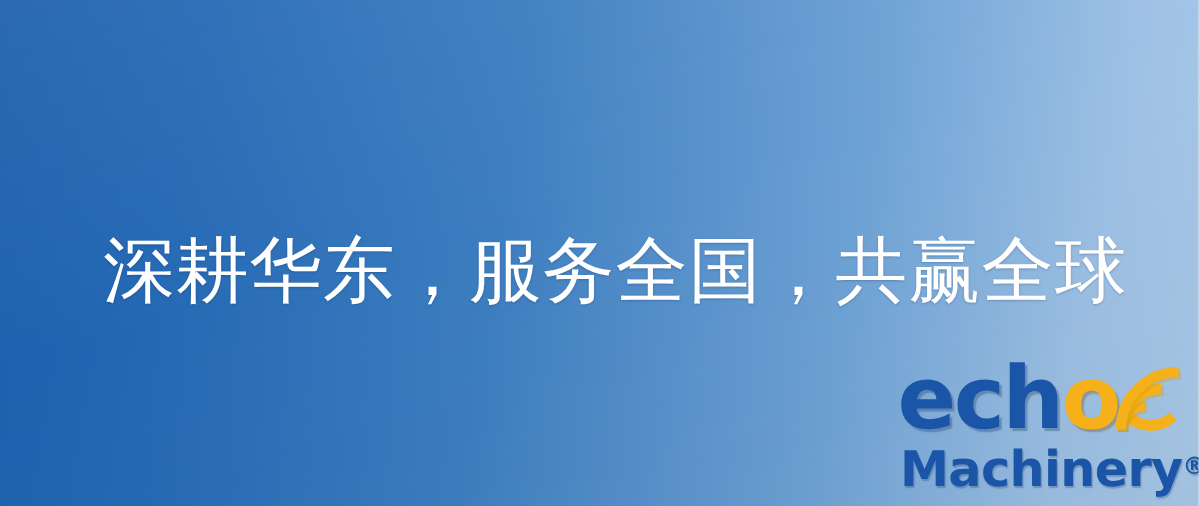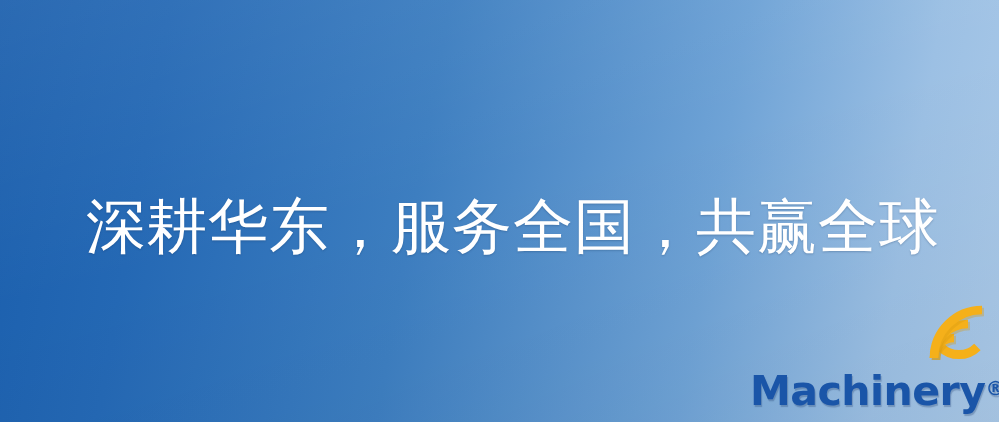--- a/index.html
+++ b/index.html
@@ -110,20 +110,23 @@
 
 <div id="banner">
 
   <div class="sheen"></div>
 
   <div id="headline">深耕华东，服务全国，共赢全球</div>
 
 
   <div id="logo">
 
+    <div class="wordmark">
+      <span>ech</span><span class="o-gold">o</span>
+    </div>
 
     <svg class="arcs" viewBox="0 0 78 76">
       <g fill="none" stroke="#f5b01a" stroke-width="9" stroke-linecap="butt">
         <path d="M 20 70 A 26 26 0 0 1 46 44" transform="rotate(-135 33 57)"></path>
       </g>
       <g fill="none" stroke-linecap="butt" stroke-width="8.5">
         <path d="M 8 68 A 20 20 0 0 1 28 48" stroke="#d89a10" opacity="0.35" transform="translate(2,2)"></path>
         <path d="M 8 68 A 20 20 0 0 1 28 48" stroke="#f5b01a"></path>
         <path d="M 8 68 A 34 34 0 0 1 42 34" stroke="#d89a10" opacity="0.35" transform="translate(2,2)"></path>
         <path d="M 8 68 A 34 34 0 0 1 42 34" stroke="#f5b01a"></path>

